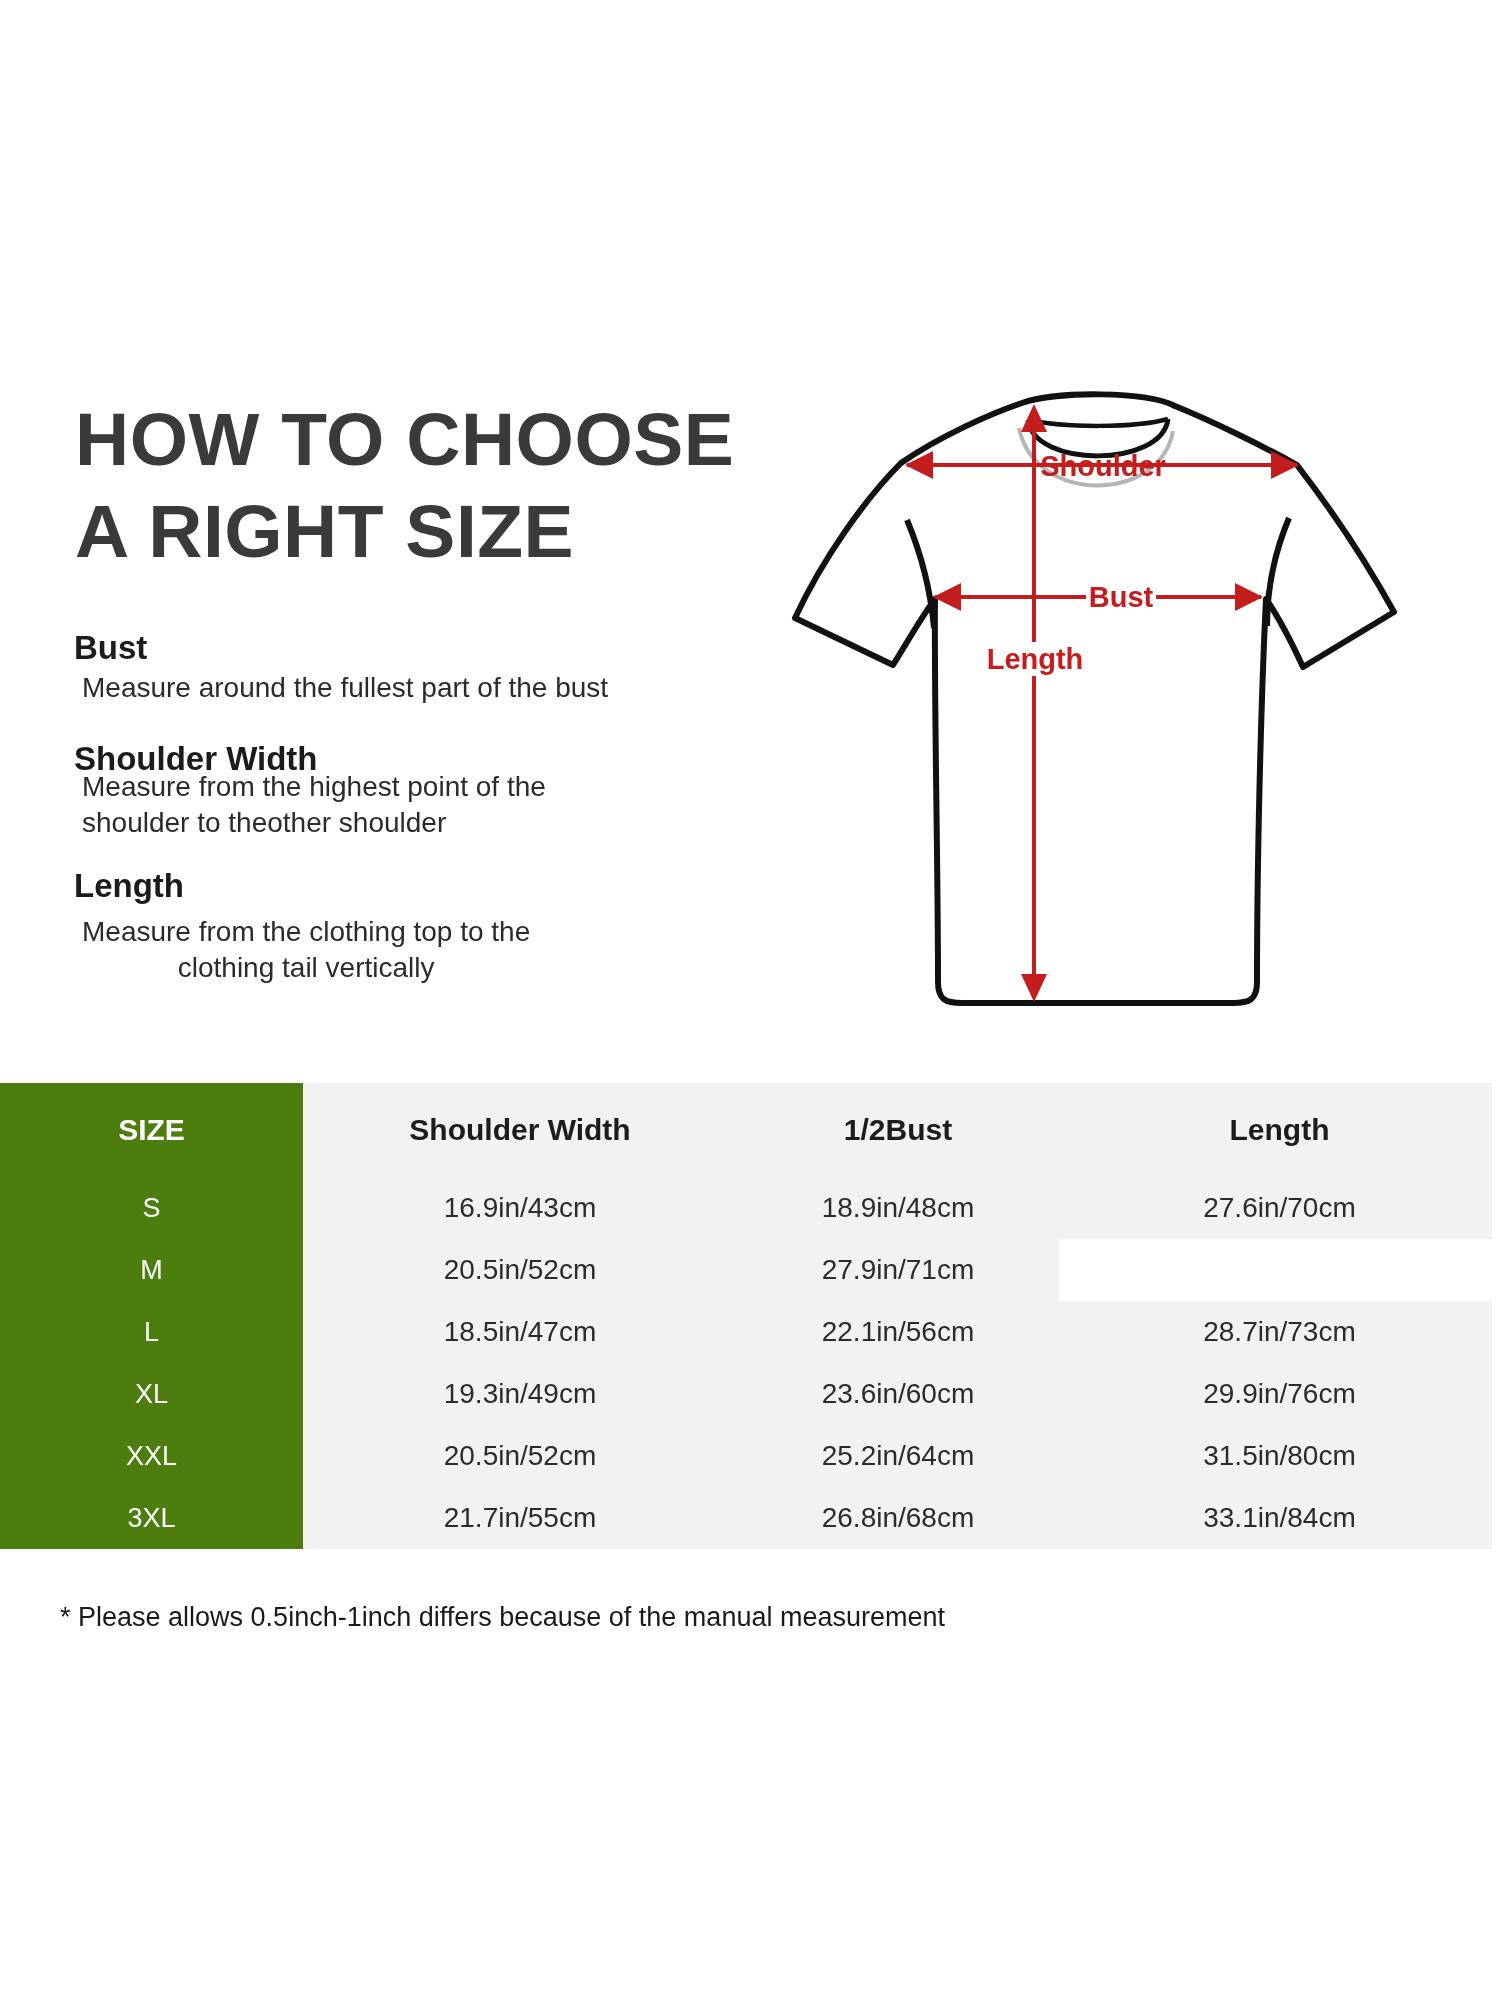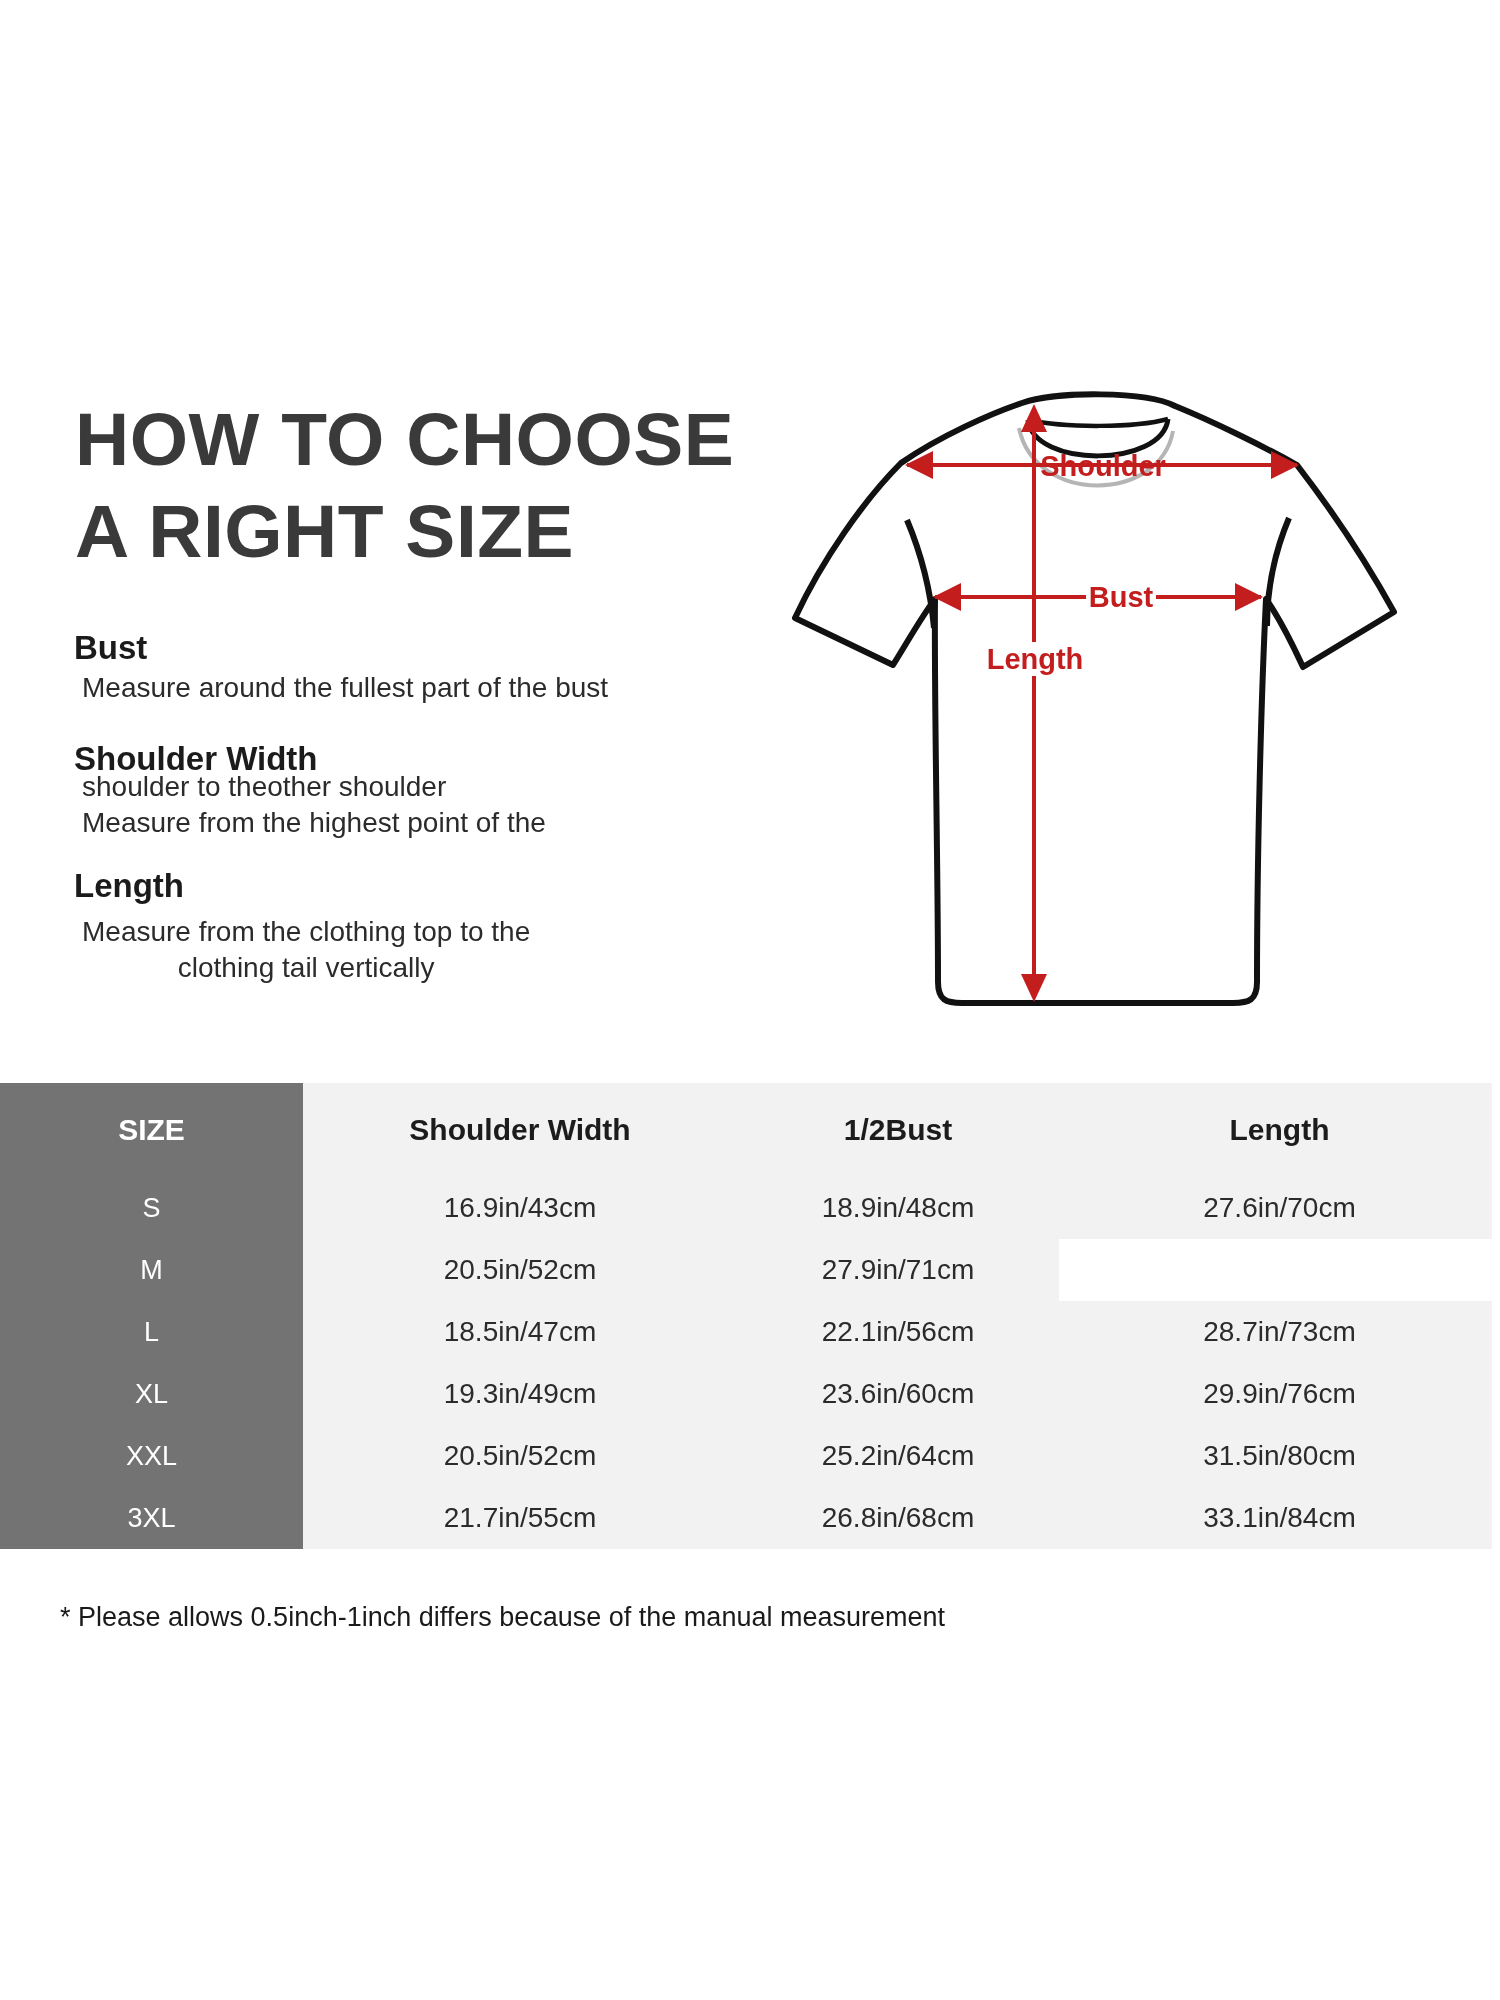--- a/index.html
+++ b/index.html
@@ -86,21 +86,21 @@
     font-size: 28px;
     color: #2b2b2b;
     white-space: nowrap;
   }
   .t-header .t-cell {
     font-weight: 700;
     font-size: 30px;
     color: #1c1c1c;
   }
   .t-cell.dark {
-    background: #737373;
+    background: #4d7c0f;
     color: #ffffff;
     font-size: 27px;
   }
   .t-header .t-cell.dark {
     font-size: 30px;
     font-weight: 700;
   }
 
   
   .footnote {
@@ -122,22 +122,22 @@
     <div>A RIGHT SIZE</div>
   </div>
 
   <div class="instr-heading h-bust">Bust</div>
   <div class="instr-body b-bust">
     <div>Measure around the fullest part of the bust</div>
   </div>
 
   <div class="instr-heading h-shoulder">Shoulder Width</div>
   <div class="instr-body b-shoulder">
+    <div>Measure from the highest point of the</div>
     <div>shoulder to theother shoulder</div>
-    <div>Measure from the highest point of the</div>
   </div>
 
   <div class="instr-heading h-length">Length</div>
   <div class="instr-body b-length">
     <div>Measure from the clothing top to the</div>
     <div>clothing tail vertically</div>
   </div>
 
   <svg class="diagram" width="860" height="760" viewBox="600 300 860 760">
 

